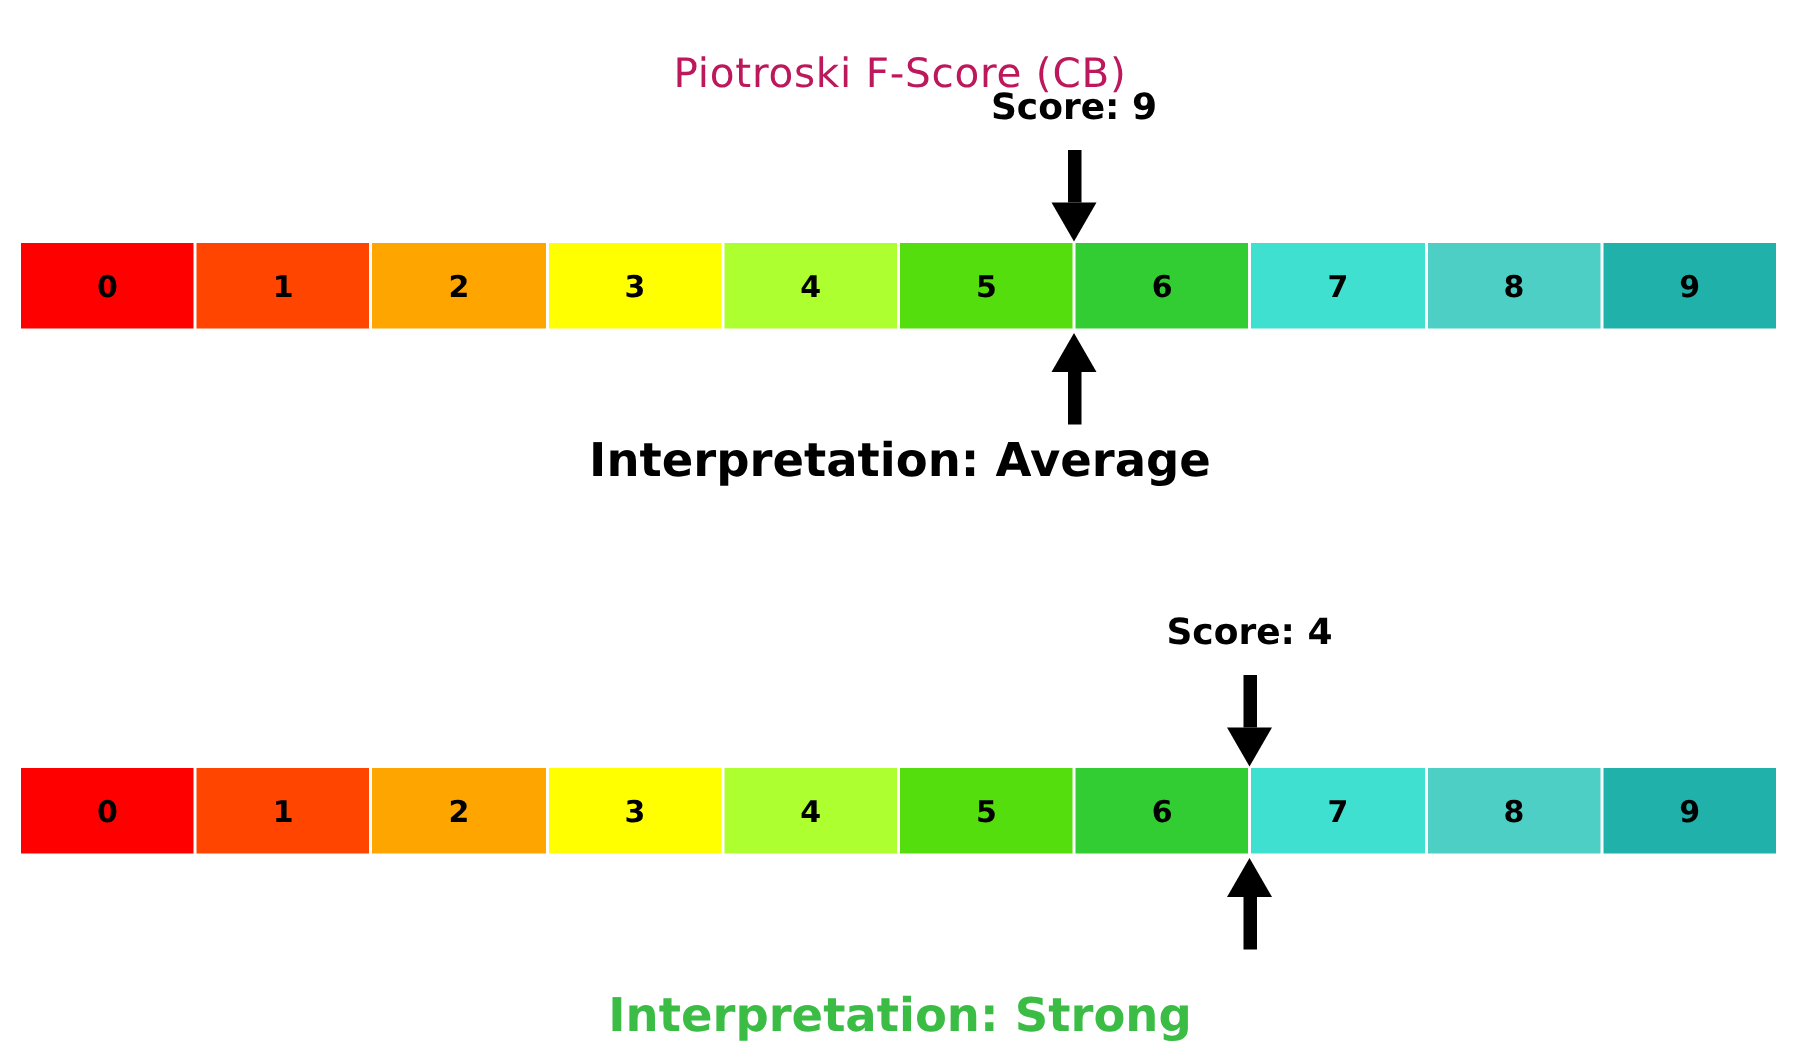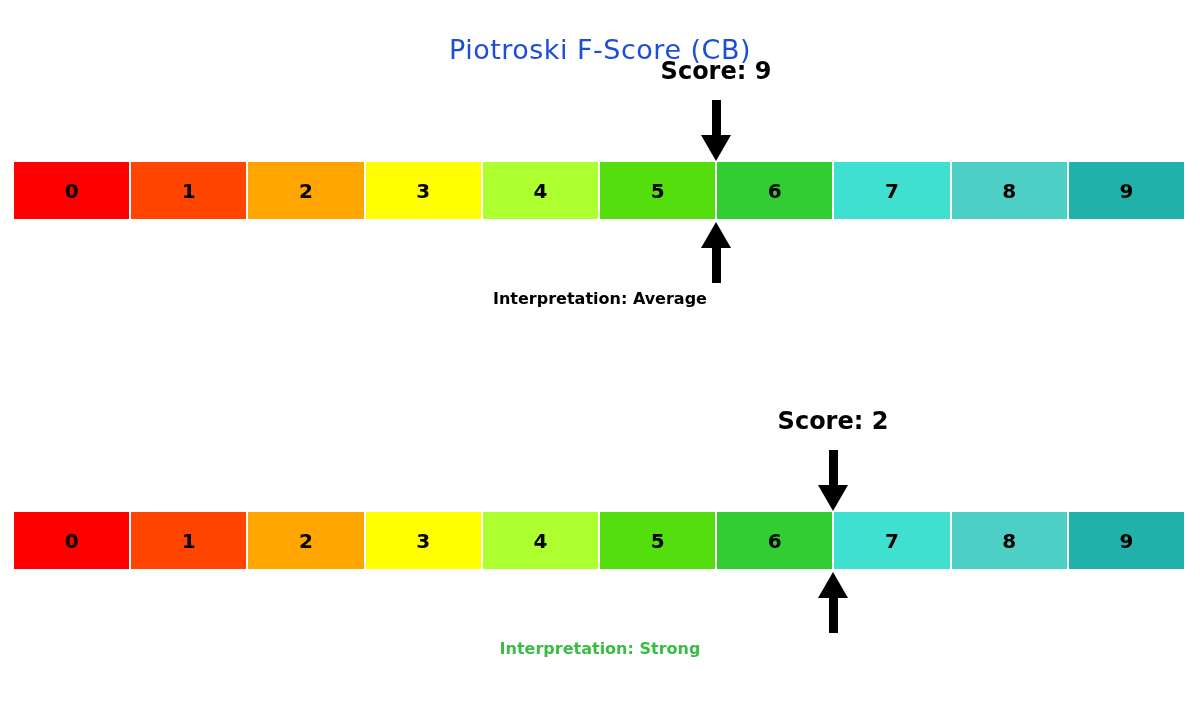--- a/index.html
+++ b/index.html
@@ -85,32 +85,32 @@
     font-size: 20px;
     font-weight: 700;
     color: #000000;
   }
   .interpretation-label {
     position: absolute;
     top: 289px;
     left: 0;
     width: 100%;
     text-align: center;
-    font-size: 16px;
+    font-size: 31px;
     font-weight: 700;
     white-space: nowrap;
   }
 </style>
 </head>
 <body>
 
 <div class="canvas">
 
   <section class="chart" style="top:0; height:350px;">
-    <h2 class="chart-title" style="color: #1d4ed8;">Piotroski F-Score (CB)</h2>
+    <h2 class="chart-title" style="color: #be185d;">Piotroski F-Score (CB)</h2>
     <div class="score-label" style="left: 716px;">Score: 9</div>
     <div class="arrow arrow-down" style="left: 716px;">
       <div class="stem"></div>
       <div class="head-down"></div>
     </div>
     <div class="score-bar">
         <div class="segment" style="background: rgb(255, 0, 0);">
           <span>0</span>
         </div>
         <div class="segment" style="background: rgb(255, 69, 0);">
@@ -142,21 +142,21 @@
         </div>
       </div>
     <div class="arrow arrow-up" style="left: 716px;">
       <div class="head-up"></div>
       <div class="stem"></div>
     </div>
     <div class="interpretation-label" style="color: rgb(0, 0, 0);">Interpretation: Average</div>
   </section>
 
   <section class="chart" style="top:350px; height:352px;">
-    <div class="score-label" style="left: 833px;">Score: 2</div>
+    <div class="score-label" style="left: 833px;">Score: 4</div>
     <div class="arrow arrow-down" style="left: 833px;">
       <div class="stem"></div>
       <div class="head-down"></div>
     </div>
     <div class="score-bar">
         <div class="segment" style="background: rgb(255, 0, 0);">
           <span>0</span>
         </div>
         <div class="segment" style="background: rgb(255, 69, 0);">
           <span>1</span>
@@ -183,16 +183,16 @@
           <span>8</span>
         </div>
         <div class="segment" style="background: rgb(32, 178, 170);">
           <span>9</span>
         </div>
       </div>
     <div class="arrow arrow-up" style="left: 833px;">
       <div class="head-up"></div>
       <div class="stem"></div>
     </div>
-    <div class="interpretation-label" style="color: rgb(59, 189, 69);">Interpretation: Strong</div>
+    <div class="interpretation-label" style="color: rgb(59, 189, 69); margin-top: 20px;">Interpretation: Strong</div>
   </section>
 
 </div>
 
 </body></html>

